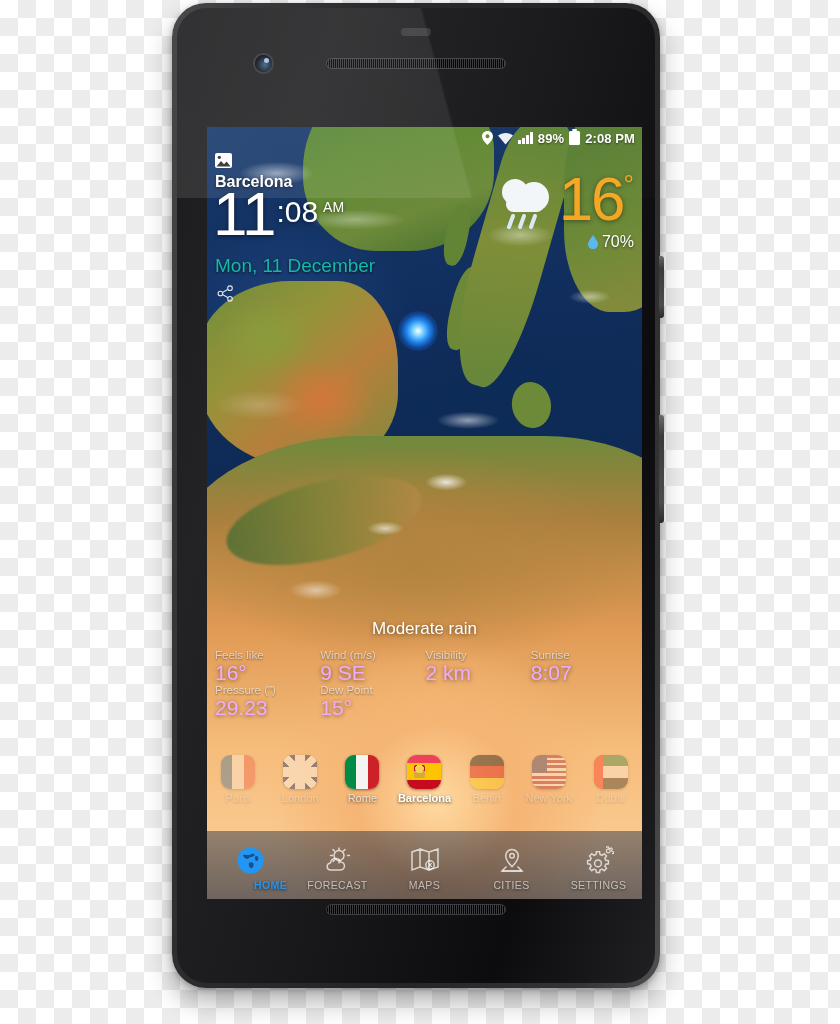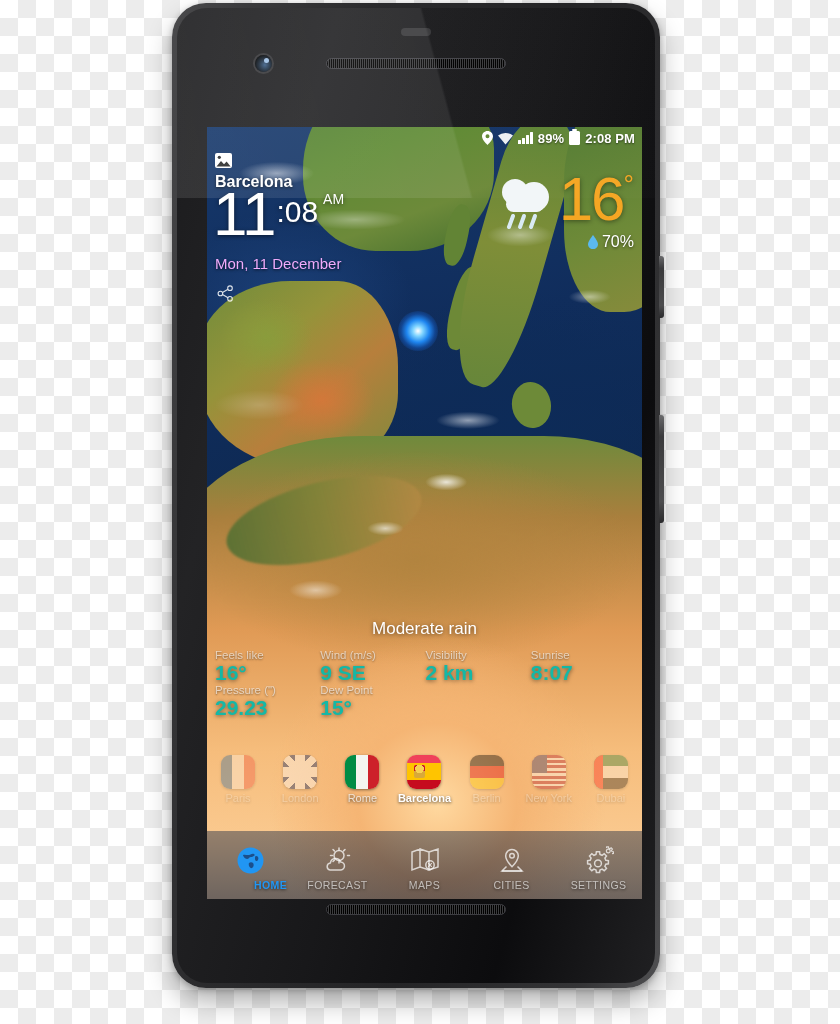--- a/index.html
+++ b/index.html
@@ -184,24 +184,24 @@
     color:#fff; font-size:16px; font-weight:bold;
     text-shadow:0 1px 3px rgba(0,0,0,.7);
   }
   #clock {
     position:absolute; left:6px; top:58px; z-index:20;
     color:#fff; display:flex; align-items:flex-start;
     text-shadow:0 1px 4px rgba(0,0,0,.55);
   }
   #clock .hh { font-size:62px; line-height:.95; font-weight:300; letter-spacing:-1px; }
   #clock .mm { font-size:30px; line-height:1; font-weight:300; margin-top:12px; margin-left:1px; }
-  #clock .ap { font-size:14px; line-height:1; font-weight:400; margin-top:7px; margin-left:5px; }
+  #clock .ap { font-size:14px; line-height:1; font-weight:400; margin-top:15px; margin-left:5px; }
   #date {
     position:absolute; left:8px; top:128px; z-index:20;
-    color:#f0abfc; font-size:15px; font-weight:400;
+    color:#14b8a6; font-size:19px; font-weight:400;
     text-shadow:0 1px 3px rgba(0,0,0,.7);
   }
   #share-icon { position:absolute; left:10px; top:158px; z-index:20; opacity:.85; }
 
   
   #wx-top { position:absolute; right:8px; top:44px; z-index:20; display:flex; align-items:flex-start; }
   #wx-icon { margin-top:4px; }
   #wx-temp {
     color:#f5a623; font-size:62px; line-height:.9; font-weight:300;
     letter-spacing:-2px; margin-left:4px; position:relative;
@@ -222,21 +222,21 @@
   }
   #details {
     position:absolute; left:8px; right:6px; top:522px; z-index:20;
     display:grid; grid-template-columns:repeat(4,1fr); 
   }
   #details .lbl {
     color:rgba(255,255,255,.62); font-size:11.5px; font-weight:400;
     text-shadow:0 1px 2px rgba(0,0,0,.45); margin-bottom:1px;
   }
   #details .val {
-    color:#14b8a6; font-size:21px; font-weight:700; line-height:1.05;
+    color:#f0abfc; font-size:21px; font-weight:400; line-height:1.05;
     text-shadow:0 1px 4px rgba(0,0,0,.5);
   }
 
   
   #cities {
     position:absolute; left:0; right:0; top:628px; height:72px; z-index:20;
     display:flex; align-items:flex-start;
   }
   .city { flex:1 0 0; display:flex; flex-direction:column; align-items:center; gap:3px; }
   .city.dim { opacity:.38; }

